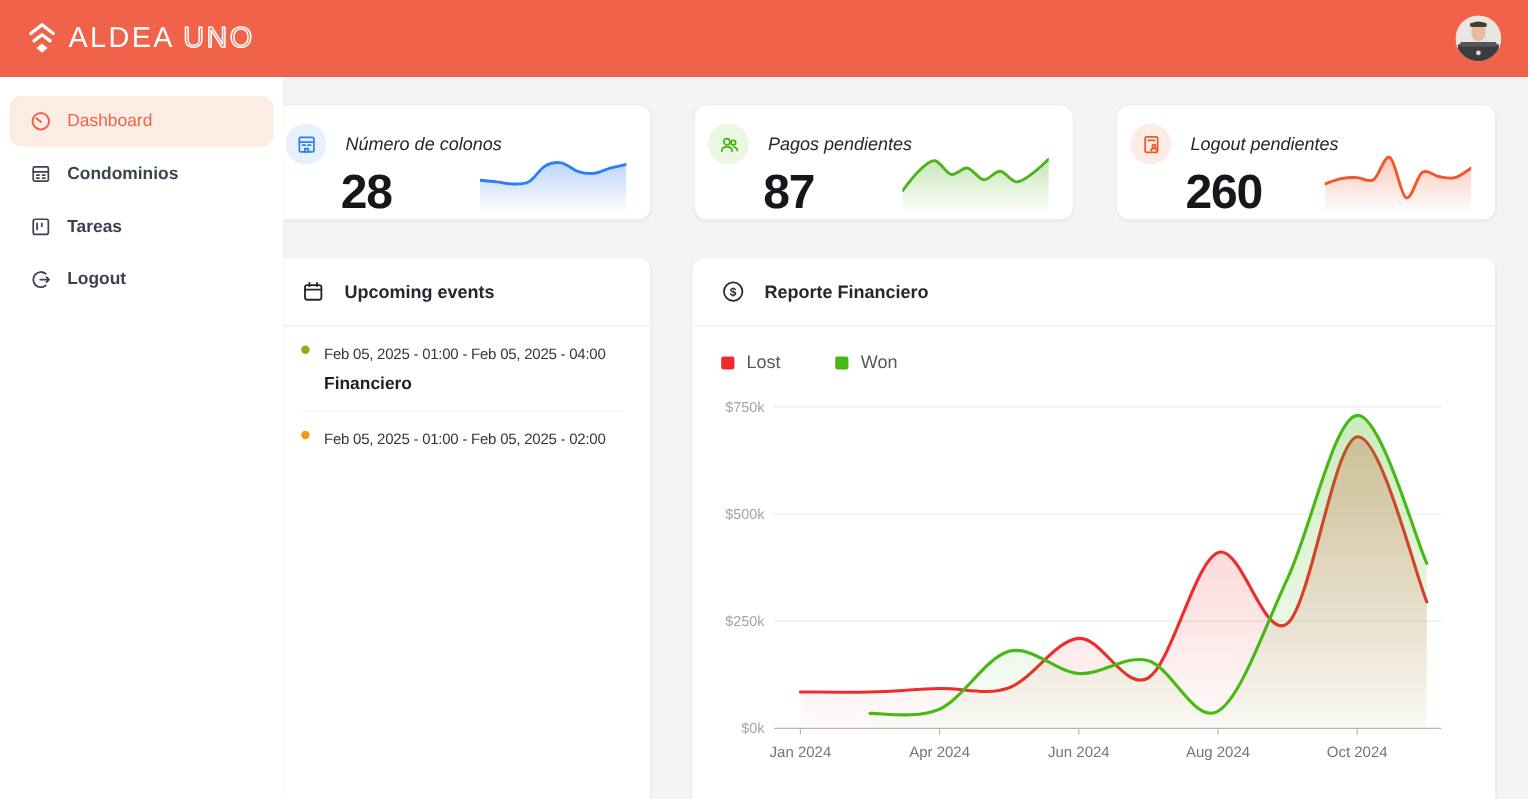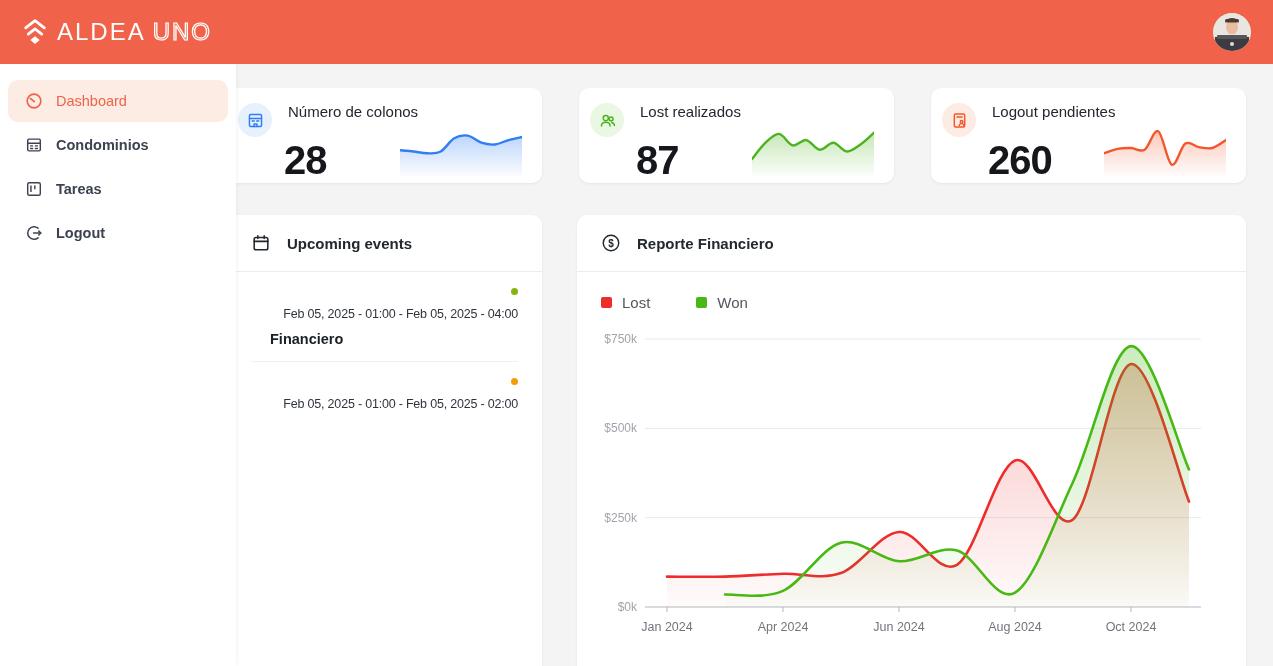--- a/index.html
+++ b/index.html
@@ -49,21 +49,21 @@
     position:absolute; left:200px; top:64px; right:0; bottom:0;
     padding:24px 27px; overflow:hidden;
   }
   .card{
     background:#fff; border-radius:10px;
     box-shadow:0 1px 3px rgba(15,23,42,.07);
   }
   
   .stats-row{ display:flex; gap:37px; }
   .stat-card{ flex:1; height:95px; position:relative; padding:15px 18px 0 11px; }
-  .stat-head{ display:flex; align-items:flex-start; gap:16px; }
+  .stat-head{ display:flex; align-items:center; gap:16px;font-style:italic; }
   .stat-icon{
     width:34px; height:34px; border-radius:50%; flex:none;
     display:flex; align-items:center; justify-content:center;
   }
   .stat-title{ font-size:15px; color:#23272f; }
   .stat-value{
     margin:3px 0 0 46px; font-size:40px; font-weight:800;
     color:#15171c; letter-spacing:-1px; line-height:1;
   }
   .sparkline{ position:absolute; right:20px; bottom:7px; }
@@ -71,21 +71,21 @@
   .row2{ display:flex; gap:35px; margin-top:32px; align-items:flex-start; }
   .card-header{
     display:flex; align-items:center; gap:16px;
     padding:18px 24px; border-bottom:1px solid #ececf0;
   }
   .card-title{ font-size:15px; font-weight:700; color:#23272f; }
   .events-card{ width:315px; min-width:315px; height:470px; overflow:hidden; }
   .events-list{ padding:0 24px; }
   .event-item{ padding:16px 0 14px; border-bottom:1px solid #f1f1f4; }
   .event-item:last-child{ border-bottom:none; }
-  .event-top{ display:flex; align-items:flex-end; gap:12px;flex-direction:column; }
+  .event-top{ display:flex; align-items:flex-start; gap:12px; }
   .event-dot{ width:7px; height:7px; border-radius:50%; flex:none; }
   .event-dates{ font-size:12.5px; letter-spacing:-0.2px; color:#30353d; font-weight:500; white-space:nowrap; }
   .event-title{ margin:10px 0 0 19px; font-size:14.5px; font-weight:700; color:#1b1f26; }
   
   .fin-card{ flex:1; height:470px; overflow:hidden; }
   .legend{ display:flex; gap:46px; margin:22px 0 4px 24px; }
   .legend-item{ display:flex; align-items:center; gap:10px; font-size:15px; color:#53575e; cursor:pointer; }
   .legend-swatch{ width:11px; height:11px; border-radius:2px; }
   .chart-wrap{ padding:2px 0 0 14px; }
 </style>
@@ -190,21 +190,21 @@
     <div class="card stat-card">
       <div class="stat-head">
         <span class="stat-icon" style="background: rgb(234, 247, 226); color: rgb(77, 179, 29);">
           <svg width="19" height="19" viewBox="0 0 22 22" fill="none" stroke="currentColor" stroke-width="1.7" stroke-linecap="round" stroke-linejoin="round">
             <circle cx="9" cy="8.2" r="3"></circle>
             <path d="M4 17.5 c0-2.8 2.2-4.4 5-4.4 s5 1.6 5 4.4"></path>
             <circle cx="15.2" cy="9.2" r="2.2"></circle>
             <path d="M15.8 13.4 c2 .3 3.2 1.6 3.2 3.4"></path>
           </svg>
         </span>
-        <span class="stat-title">Lost realizados</span>
+        <span class="stat-title">Pagos pendientes</span>
       </div>
       <div class="stat-value">87</div>
       <svg class="sparkline" width="122" height="56" viewBox="0 0 122 56">
           <defs>
             <linearGradient id="sg1" x1="0" y1="0" x2="0" y2="1">
               <stop offset="0%" stop-color="#4db31d" stop-opacity="0.32"></stop>
               <stop offset="100%" stop-color="#4db31d" stop-opacity="0.02"></stop>
             </linearGradient>
           </defs>
           <path d="M0,39C2.259259259259259,36.28666666666667,9.037037037037038,26.9,13.555555555555555,22.72C18.074074074074073,18.54,22.59259259259259,13.480000000000002,27.11111111111111,13.920000000000002C31.62962962962963,14.360000000000001,36.148148148148145,24.333333333333332,40.666666666666664,25.36C45.18518518518518,26.386666666666667,49.7037037037037,19.346666666666664,54.22222222222222,20.08C58.74074074074074,20.813333333333333,63.25925925925925,29.319999999999997,67.77777777777777,29.759999999999998C72.29629629629629,30.2,76.81481481481481,22.426666666666666,81.33333333333333,22.72C85.85185185185185,23.013333333333332,90.37037037037037,31.226666666666667,94.88888888888889,31.52C99.4074074074074,31.813333333333333,103.92592592592592,27.633333333333333,108.44444444444444,24.48C112.96296296296296,21.326666666666668,119.74074074074073,14.580000000000002,122,12.600000000000001L122,56L0,56Z" fill="url(#sg1)"></path>

